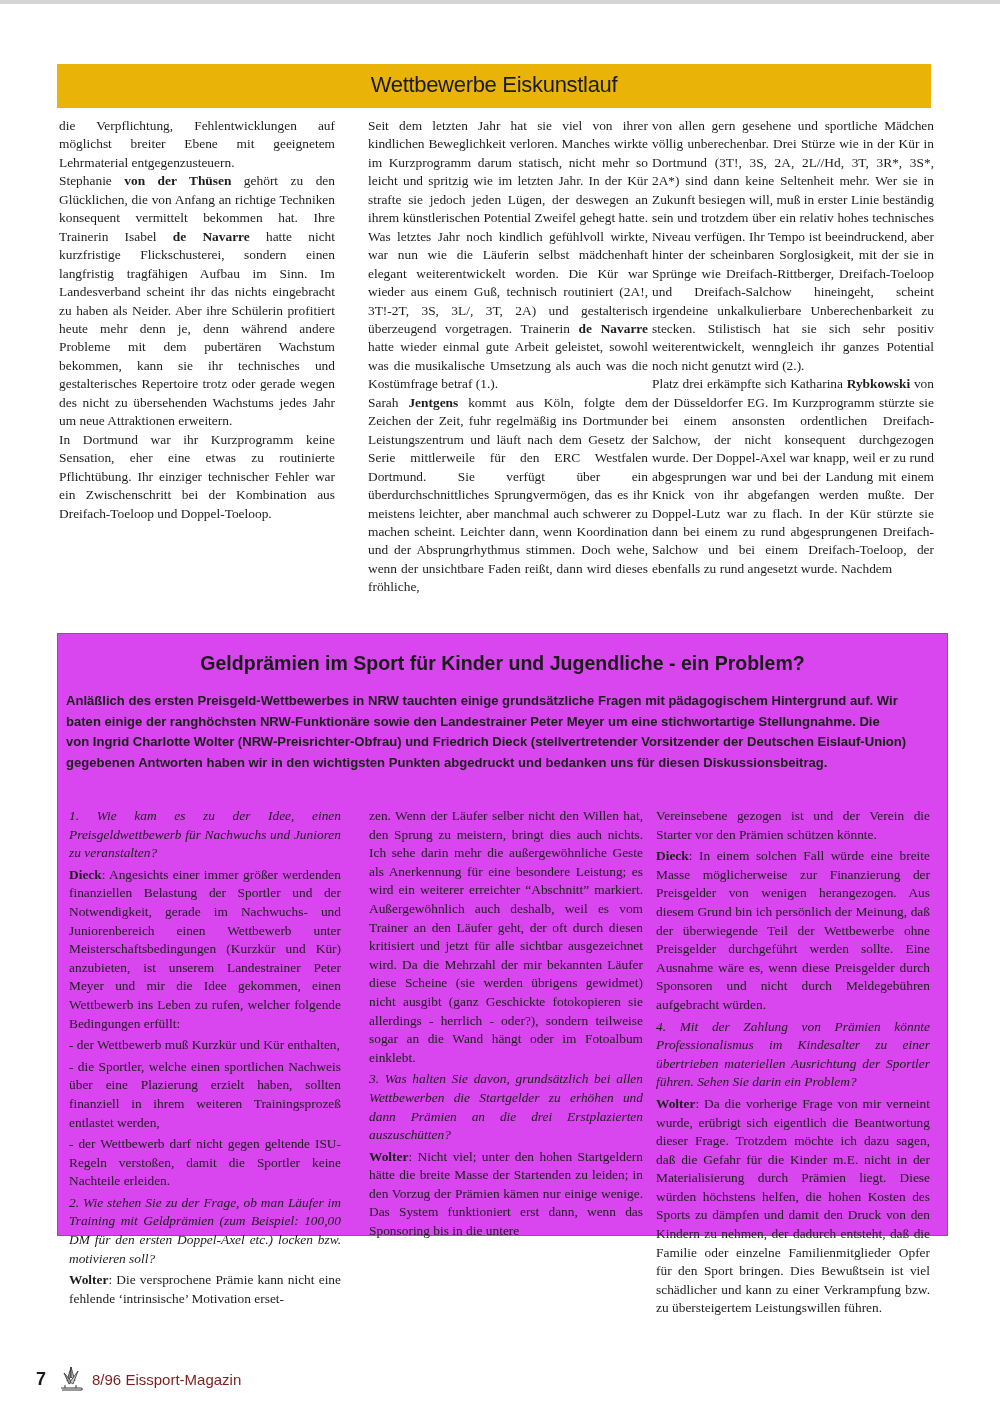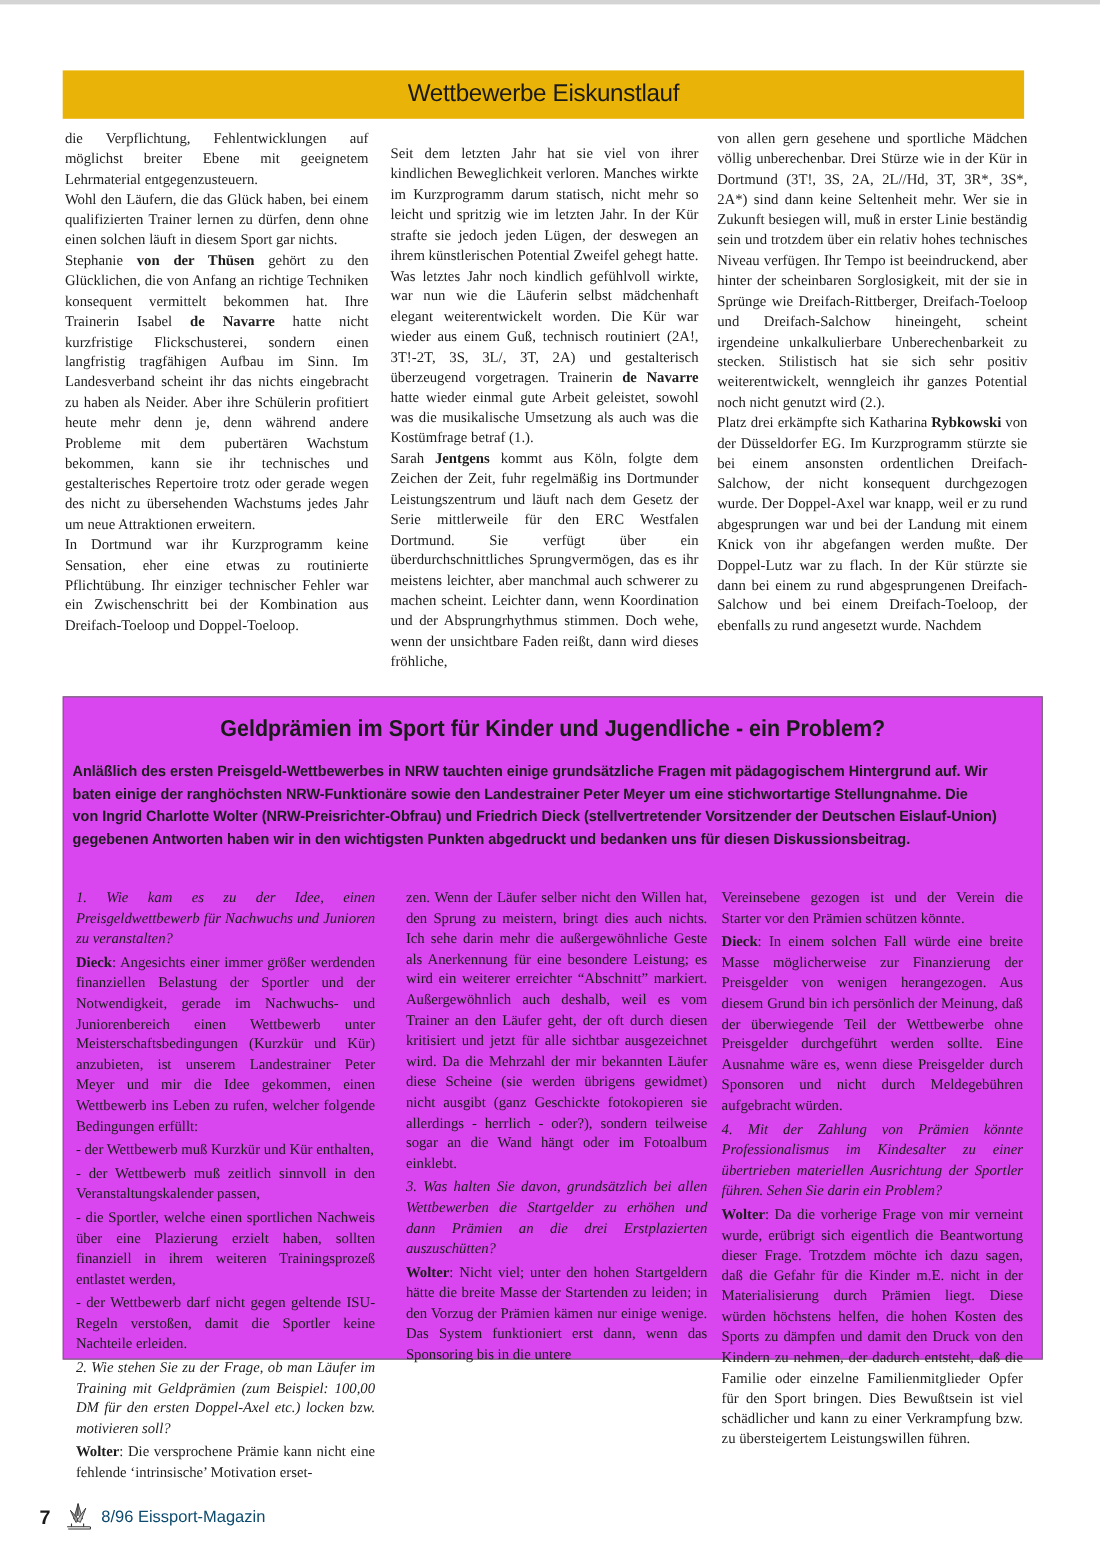--- a/index.html
+++ b/index.html
@@ -15,21 +15,21 @@
   .header-title {
     position: absolute; left: 0; right: 0; top: 8px; text-align: center;
     font-family: "Liberation Sans", sans-serif; font-size: 22px; letter-spacing: -0.3px; color: #1a1a1a;
   }
   .col {
     position: absolute; font-size: 13.4px; line-height: 18.45px; text-align: justify;
     hyphens: manual;
   }
   .col p { margin: 0; }
   .col1 { left: 59px; top: 117px; width: 276px; }
-  .col2 { left: 355px; top: 117px; width: 280px; margin-top: 14px; }
+  .col2 { left: 368px; top: 117px; width: 280px; }
   .col3 { left: 652px; top: 117px; width: 282px; }
   .box {
     position: absolute; left: 57px; top: 633px; width: 891px; height: 603px;
     background: #d946ef; border: 1px solid #6a6a6a; box-sizing: border-box;
   }
   .box-title {
     position: absolute; left: 0; right: 0; top: 17px; text-align: center;
     font-family: "Liberation Sans", sans-serif; font-weight: bold; font-size: 21px; color: #1a1a1a;
     transform: scaleX(0.93); transform-origin: center;
   }
@@ -41,54 +41,52 @@
   .bcol { position: absolute; font-size: 13.4px; line-height: 18.6px; text-align: justify; }
   .bcol p { margin: 3px; }
   .bcol1 { left: 8px; top: 170px; width: 278px; }
   .bcol2 { left: 308px; top: 170px; width: 280px; }
   .bcol3 { left: 595px; top: 170px; width: 280px; }
   .it { font-style: italic; }
   b { font-weight: bold; }
   .footer { position: absolute; left: 36px; top: 1364px; height: 30px; display: flex; align-items: center; }
   .page-num { font-family: "Liberation Sans", sans-serif; font-weight: bold; font-size: 18px; color: #1a1a1a; }
   .logo { width: 26px; height: 28px; margin: 0 8px 0 12px; }
-  .issue { font-family: "Liberation Sans", sans-serif; font-size: 15px; color: #0c4a6e; }
+  .issue { font-family: "Liberation Sans", sans-serif; font-size: 15px; color: #7f1d1d; }
 </style>
 </head>
 <body>
 
 <div class="top-strip"></div>
 
 <div class="header-band">
   <div class="header-title">Wettbewerbe Eiskunstlauf</div>
 </div>
 
 <div class="col col1">
     <p><span>die Verpflichtung, Fehlentwicklungen auf möglichst breiter Ebene mit geeignetem Lehrmaterial entgegenzusteuern.</span></p>
-    <p><span>Wohl den Läufern, die das Glück haben, bei einem qualifizierten Trainer lernen zu dürfen, denn ohne einen solchen läuft in diesem Sport gar nichts.</span></p>
     <p><span>Stephanie </span><b>von der Thüsen</b><span> gehört zu den Glücklichen, die von Anfang an richtige Techniken konsequent vermittelt bekommen hat. Ihre Trainerin Isabel </span><b>de Navarre</b><span> hatte nicht kurzfristige Flickschusterei, sondern einen langfristig tragfähigen Aufbau im Sinn. Im Landesverband scheint ihr das nichts eingebracht zu haben als Neider. Aber ihre Schülerin profitiert heute mehr denn je, denn während andere Probleme mit dem pubertären Wachstum bekommen, kann sie ihr technisches und gestalterisches Repertoire trotz oder gerade wegen des nicht zu übersehenden Wachstums jedes Jahr um neue Attraktionen erweitern.</span></p>
     <p><span>In Dortmund war ihr Kurzprogramm keine Sensation, eher eine etwas zu routinierte Pflichtübung. Ihr einziger technischer Fehler war ein Zwischenschritt bei der Kombination aus Dreifach-Toeloop und Doppel-Toeloop.</span></p>
   </div>
 <div class="col col2">
     <p><span>Seit dem letzten Jahr hat sie viel von ihrer kindlichen Beweglichkeit verloren. Manches wirkte im Kurzprogramm darum statisch, nicht mehr so leicht und spritzig wie im letzten Jahr. In der Kür strafte sie jedoch jeden Lügen, der deswegen an ihrem künstlerischen Potential Zweifel gehegt hatte. Was letztes Jahr noch kindlich gefühlvoll wirkte, war nun wie die Läuferin selbst mädchenhaft elegant weiterentwickelt worden. Die Kür war wieder aus einem Guß, technisch routiniert (2A!, 3T!-2T, 3S, 3L/, 3T, 2A) und gestalterisch überzeugend vorgetragen. Trainerin </span><b>de Navarre</b><span> hatte wieder einmal gute Arbeit geleistet, sowohl was die musikalische Umsetzung als auch was die Kostümfrage betraf (1.).</span></p>
     <p><span>Sarah </span><b>Jentgens</b><span> kommt aus Köln, folgte dem Zeichen der Zeit, fuhr regelmäßig ins Dortmunder Leistungszentrum und läuft nach dem Gesetz der Serie mittlerweile für den ERC Westfalen Dortmund. Sie verfügt über ein überdurchschnittliches Sprungvermögen, das es ihr meistens leichter, aber manchmal auch schwerer zu machen scheint. Leichter dann, wenn Koordination und der Absprungrhythmus stimmen. Doch wehe, wenn der unsichtbare Faden reißt, dann wird dieses fröhliche,</span></p>
   </div>
 <div class="col col3">
     <p><span>von allen gern gesehene und sportliche Mädchen völlig unberechenbar. Drei Stürze wie in der Kür in Dortmund (3T!, 3S, 2A, 2L//Hd, 3T, 3R*, 3S*, 2A*) sind dann keine Seltenheit mehr. Wer sie in Zukunft besiegen will, muß in erster Linie beständig sein und trotzdem über ein relativ hohes technisches Niveau verfügen. Ihr Tempo ist beeindruckend, aber hinter der scheinbaren Sorglosigkeit, mit der sie in Sprünge wie Dreifach-Rittberger, Dreifach-Toeloop und Dreifach-Salchow hineingeht, scheint irgendeine unkalkulierbare Unberechenbarkeit zu stecken. Stilistisch hat sie sich sehr positiv weiterentwickelt, wenngleich ihr ganzes Potential noch nicht genutzt wird (2.).</span></p>
     <p><span>Platz drei erkämpfte sich Katharina </span><b>Rybkowski</b><span> von der Düsseldorfer EG. Im Kurzprogramm stürzte sie bei einem ansonsten ordentlichen Dreifach-Salchow, der nicht konsequent durchgezogen wurde. Der Doppel-Axel war knapp, weil er zu rund abgesprungen war und bei der Landung mit einem Knick von ihr abgefangen werden mußte. Der Doppel-Lutz war zu flach. In der Kür stürzte sie dann bei einem zu rund abgesprungenen Dreifach-Salchow und bei einem Dreifach-Toeloop, der ebenfalls zu rund angesetzt wurde. Nachdem</span></p>
   </div>
 
 <div class="box">
   <div class="box-title">Geldprämien im Sport für Kinder und Jugendliche - ein Problem?</div>
   <div class="box-intro">Anläßlich des ersten Preisgeld-Wettbewerbes in NRW tauchten einige grundsätzliche Fragen mit pädagogischem Hintergrund auf. Wir baten einige der ranghöchsten NRW-Funktionäre sowie den Landestrainer Peter Meyer um eine stichwortartige Stellungnahme. Die von Ingrid Charlotte Wolter (NRW-Preisrichter-Obfrau) und Friedrich Dieck (stellvertretender Vorsitzender der Deutschen Eislauf-Union) gegebenen Antworten haben wir in den wichtigsten Punkten abgedruckt und bedanken uns für diesen Diskussionsbeitrag.</div>
   <div class="bcol bcol1">
       <p><span class="it">1. Wie kam es zu der Idee, einen Preisgeldwettbewerb für Nachwuchs und Junioren zu veranstalten?</span></p>
       <p><b>Dieck</b><span>: Angesichts einer immer größer werdenden finanziellen Belastung der Sportler und der Notwendigkeit, gerade im Nachwuchs- und Juniorenbereich einen Wettbewerb unter Meisterschaftsbedingungen (Kurzkür und Kür) anzubieten, ist unserem Landestrainer Peter Meyer und mir die Idee gekommen, einen Wettbewerb ins Leben zu rufen, welcher folgende Bedingungen erfüllt:</span></p>
       <p><span>- der Wettbewerb muß Kurzkür und Kür enthalten,</span></p>
-      <p><span>- der Wettbewerb muß zeitlich sinnvoll in den Veranstaltungskalender passen,</span></p>
       <p><span>- die Sportler, welche einen sportlichen Nachweis über eine Plazierung erzielt haben, sollten finanziell in ihrem weiteren Trainingsprozeß entlastet werden,</span></p>
       <p><span>- der Wettbewerb darf nicht gegen geltende ISU-Regeln verstoßen, damit die Sportler keine Nachteile erleiden.</span></p>
       <p><span class="it">2. Wie stehen Sie zu der Frage, ob man Läufer im Training mit Geldprämien (zum Beispiel: 100,00 DM für den ersten Doppel-Axel etc.) locken bzw. motivieren soll?</span></p>
       <p><b>Wolter</b><span>: Die versprochene Prämie kann nicht eine fehlende ‘intrinsische’ Motivation erset-</span></p>
     </div>
   <div class="bcol bcol2">
       <p><span>zen. Wenn der Läufer selber nicht den Willen hat, den Sprung zu meistern, bringt dies auch nichts. Ich sehe darin mehr die außergewöhnliche Geste als Anerkennung für eine besondere Leistung; es wird ein weiterer erreichter “Abschnitt” markiert. Außergewöhnlich auch deshalb, weil es vom Trainer an den Läufer geht, der oft durch diesen kritisiert und jetzt für alle sichtbar ausgezeichnet wird. Da die Mehrzahl der mir bekannten Läufer diese Scheine (sie werden übrigens gewidmet) nicht ausgibt (ganz Geschickte fotokopieren sie allerdings - herrlich - oder?), sondern teilweise sogar an die Wand hängt oder im Fotoalbum einklebt.</span></p>
       <p><span class="it">3. Was halten Sie davon, grundsätzlich bei allen Wettbewerben die Startgelder zu erhöhen und dann Prämien an die drei Erstplazierten auszuschütten?</span></p>
       <p><b>Wolter</b><span>: Nicht viel; unter den hohen Startgeldern hätte die breite Masse der Startenden zu leiden; in den Vorzug der Prämien kämen nur einige wenige. Das System funktioniert erst dann, wenn das Sponsoring bis in die untere</span></p>
     </div>

